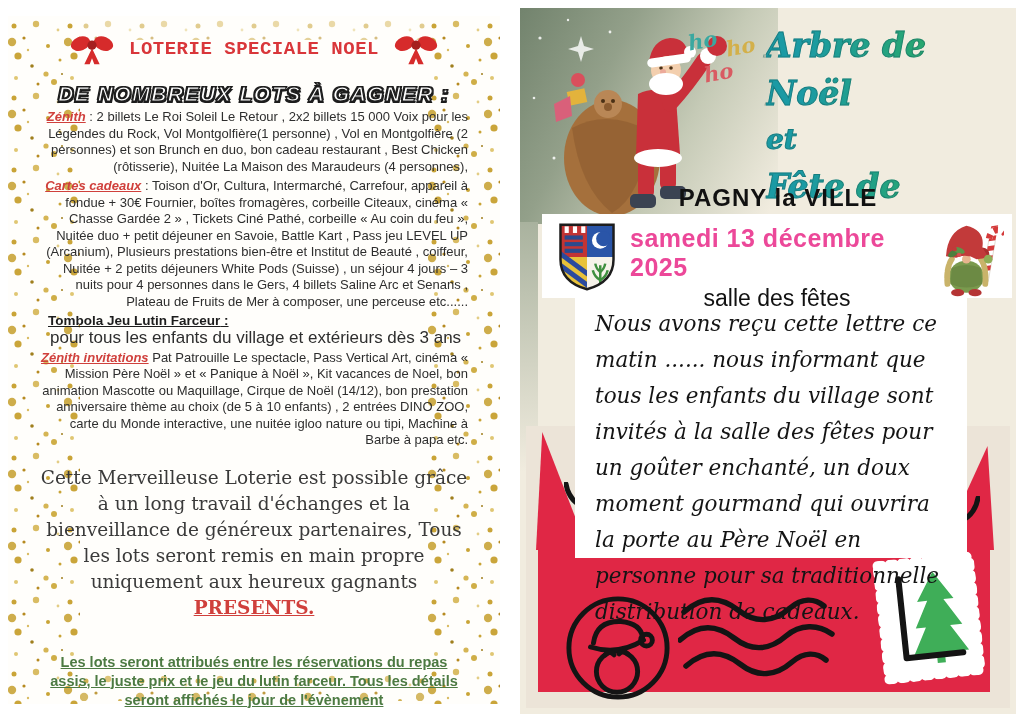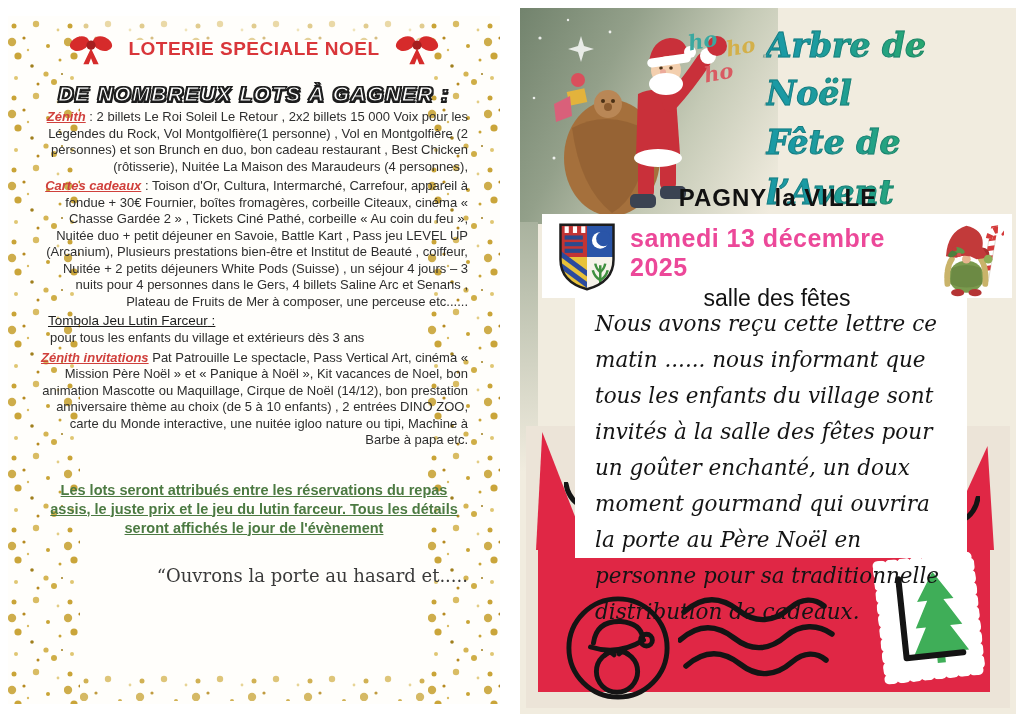--- a/index.html
+++ b/index.html
@@ -8,29 +8,29 @@
 
   
   .left-page{position:absolute;left:8px;top:16px;width:492px;height:688px;background:#fffefb;}
   .confetti{position:absolute;pointer-events:none;}
   .conf-left{left:0;top:0;width:72px;height:100%;}
   .conf-right{right:0;top:0;width:72px;height:100%;}
   .conf-top{left:72px;right:72px;top:0;height:24px;width:348px;opacity:.55;}
   .conf-bottom{left:72px;top:655px;height:30px;width:348px;opacity:.85;}
   .lp-content{position:absolute;left:32px;top:8px;width:428px;}
   .lp-title-row{display:flex;align-items:center;justify-content:center;gap:14px;margin-top:8px;}
-  .lp-title{color:#d9363a;font-weight:bold;font-size:19px;letter-spacing:.5px;font-family:Liberation Sans, sans-serif;}
+  .lp-title{color:#d9363a;font-weight:bold;font-size:19px;letter-spacing:.5px;font-family:Liberation Mono, monospace;}
   .lp-subtitle{margin-top:16px;text-align:center;font-size:21px;font-weight:bold;font-style:italic;
       letter-spacing:1.5px;color:#ffffff;-webkit-text-stroke:1.2px #1d1d1d;
       text-shadow:-1.5px -1.5px 0 #1d1d1d,1.5px -1.5px 0 #1d1d1d,-1.5px 1.5px 0 #1d1d1d,1.5px 1.5px 0 #1d1d1d,0 2px 0 #1d1d1d;}
   .lp-p{font-size:13px;line-height:16.5px;color:#2e2e2e;text-align:right;margin:3px 0 0 0;}
   .red-label{color:#d0403c;font-weight:bold;font-style:italic;text-decoration:underline;}
-  .lp-h-left{font-size:13.5px;line-height:17px;color:#1d1d1d;font-weight:normal;text-decoration:underline;
+  .lp-h-left{font-size:13.5px;line-height:17px;color:#1d1d1d;font-weight:bold;text-decoration:underline;
              text-align:left;margin:2px 0 0 8px;}
-  .lp-left-line{font-size:13px;line-height:16.5px;color:#2e2e2e;text-align:left;margin:1px 0 0 10px;}
+  .lp-left-line{font-size:17px;line-height:16.5px;color:#2e2e2e;text-align:left;margin:1px 0 0 10px;}
   .partners{margin-top:16px;font-family:"DejaVu Serif",serif;font-size:18.5px;line-height:26px;
             color:#3a3a3a;text-align:center;}
   .partners-hl{color:#d0403c;text-decoration:underline;font-weight:bold;}
   .attribution{margin-top:32px;font-size:14.5px;line-height:19px;font-weight:bold;color:#4c7a42;
                text-decoration:underline;text-align:center;}
   .quote{margin-top:25px;font-family:"DejaVu Serif",serif;font-size:18px;line-height:25px;
          color:#3a3a3a;text-align:right;}
 
   
   .right-page{position:absolute;left:520px;top:8px;width:496px;height:706px;background:#f1ecdf;}
@@ -141,20 +141,21 @@
 
       <p class="lp-p"><span class="red-label">Zénith</span><span> : 2 billets Le Roi Soleil Le Retour , 2x2 billets 15 000 Voix pour les Légendes du Rock, Vol Montgolfière(1 personne) , Vol en Montgolfière (2 personnes) et son Brunch en duo, bon cadeau restaurant , Best Chicken (rôtisserie), Nuitée La Maison des Maraudeurs (4 personnes),</span></p>
 
       <p class="lp-p"><span class="red-label">Cartes cadeaux</span><span> : Toison d'Or, Cultura, Intermarché, Carrefour, appareil à fondue + 30€ Fournier, boîtes fromagères, corbeille Citeaux, cinéma « Chasse Gardée 2 » , Tickets Ciné Pathé, corbeille « Au coin du feu », Nuitée duo + petit déjeuner en Savoie, Battle Kart , Pass jeu LEVEL UP (Arcanium), Plusieurs prestations bien-être et Institut de Beauté , coiffeur, Nuitée + 2 petits déjeuners White Pods (Suisse) , un séjour 4 jours – 3 nuits pour 4 personnes dans le Gers, 4 billets Saline Arc et Senans , Plateau de Fruits de Mer à composer, une perceuse etc......</span></p>
 
       <p class="lp-h-left"><span>Tombola Jeu Lutin Farceur</span><span style="text-decoration:none"> :</span></p>
       <p class="lp-left-line">pour tous les enfants du village et extérieurs dès 3 ans</p>
 
       <p class="lp-p"><span class="red-label">Zénith invitations</span><span> Pat Patrouille Le spectacle, Pass Vertical Art, cinéma « Mission Père Noël » et « Panique à Noël », Kit vacances de Noel, bon animation Mascotte ou Maquillage, Cirque de Noël (14/12), bon prestation anniversaire thème au choix (de 5 à 10 enfants) , 2 entrées DINO ZOO, carte du Monde interactive, une nuitée igloo nature ou tipi, Machine à Barbe à papa etc.</span></p>
 
+      <p class="partners"><span>Cette Merveilleuse Loterie est possible grâce à un long travail d'échanges et la bienveillance de généreux partenaires, Tous les lots seront remis en main propre uniquement aux heureux gagnants </span><span class="partners-hl">PRESENTS.</span></p>
 
       <p class="attribution">Les lots seront attribués entre les réservations du repas assis, le juste prix et le jeu du lutin farceur. Tous les détails seront affichés le jour de l'évènement</p>
 
       <p class="quote"><span>“Ouvrons la porte au hasard et.....</span><br></p>
     </div>
   </div>
 
   <div class="right-page">
 
     <div class="santa-zone">
@@ -210,20 +211,21 @@
     <div class="left-haze"></div>
 
     <div class="hohoho">
       <span class="ho ho1">ho</span>
       <span class="ho ho2">ho</span>
       <span class="ho ho3">ho</span>
     </div>
 
     <div class="script-title">
       <div class="st-l1 grad-text">Arbre de Noël</div>
+      <div class="st-l2 grad-text">et</div>
       <div class="st-l3 grad-text">Fête de l’Avent</div>
     </div>
 
     <div class="city">PAGNY la VILLE</div>
 
     <div class="date-box">
       <svg class="arms" width="58" height="72" viewBox="0 0 70 84">
         <defs>
             <clipPath id="shieldclip">
               <path d="M3,3 H67 V45 Q67,72 35,81 Q3,72 3,45 Z"></path>

